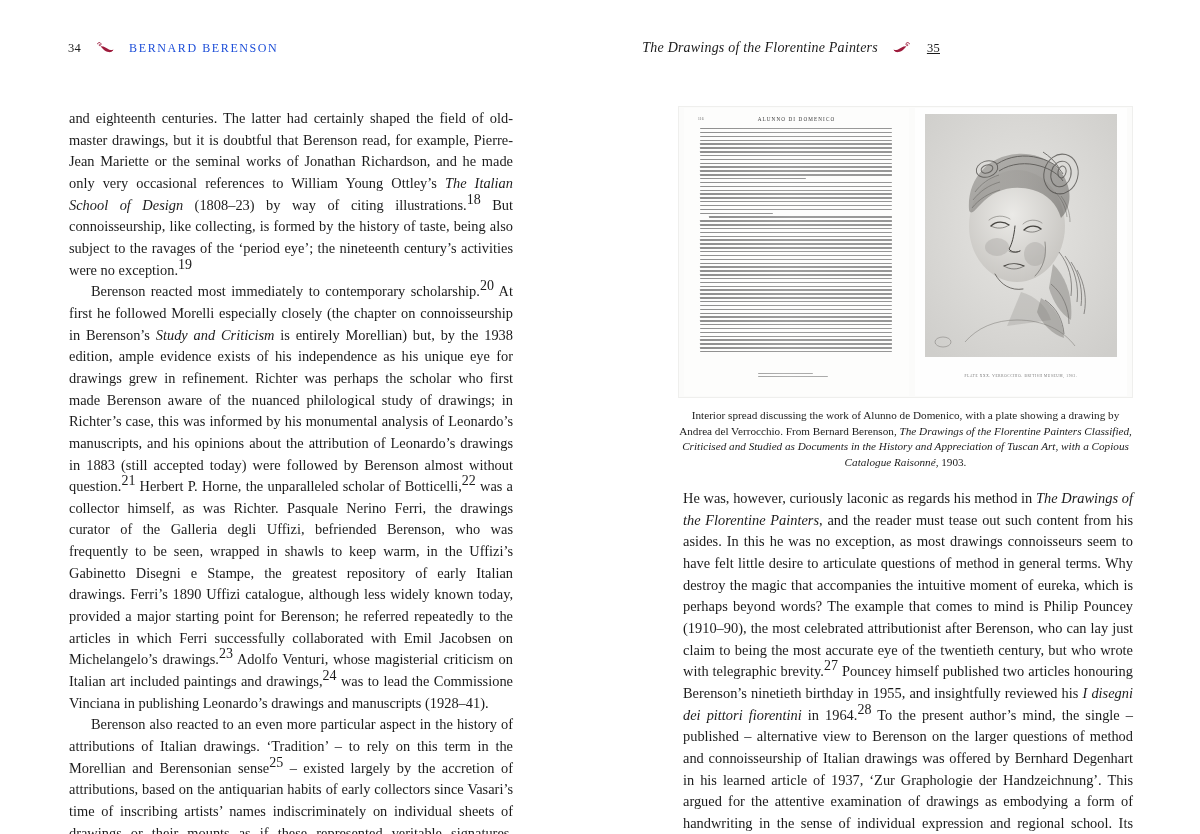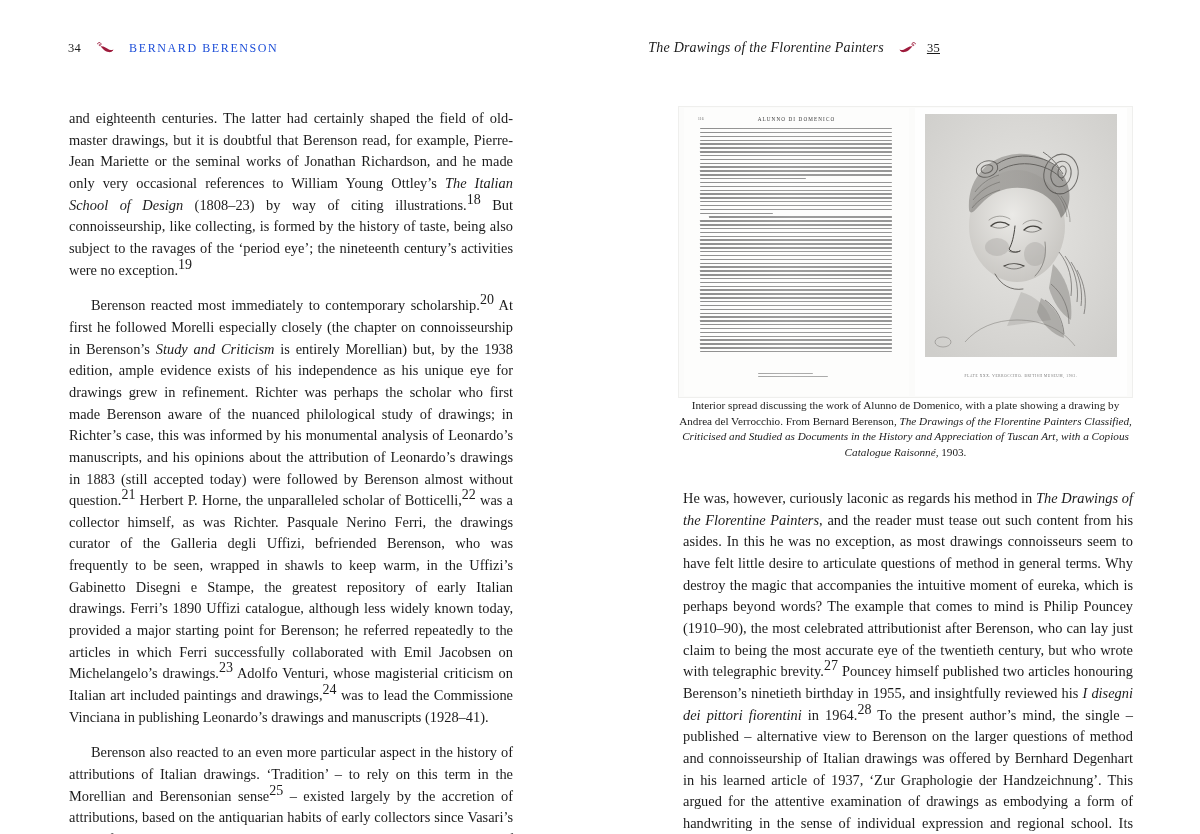--- a/index.html
+++ b/index.html
@@ -54,42 +54,42 @@
   .fleuron {
     width: 20px;
     height: 14px;
     display: inline-block;
     position: relative;
     color: #9e1b3c;
   }
   .fleuron svg { display:block; }
   .gap-l { margin-left: 14px; }
   .gap-r { margin-right: 14px; }
-  .gap-s { margin-left: 9px; text-decoration: underline; }
+  .gap-s { margin-left: 15px; text-decoration: underline; }
 
   
   .col {
     position: absolute;
     top: 108px;
     width: 444px;
     font-size: 14.4px;
     line-height: 21.65px;
     text-align: justify;
     text-justify: inter-word;
     hyphens: none;
     color: #1b1b1b;
   }
   .col-left  { left: 69px; }
   .col-right { left: 683px; top: 488px; width: 450px; }
 
   .col p {
     margin: 0;
     text-indent: 0;
   }
-  .col p + p { text-indent: 22px; margin-top: 14px; }
+  .col p + p { text-indent: 22px; }
 
   i, em { font-style: italic; }
   sup {
     font-size: 14px;
     vertical-align: super;
     line-height: 0;
   }
 
   
   .figure {
@@ -175,21 +175,21 @@
     left: 0; right: 0;
     bottom: 18px;
     text-align: center;
     font-size: 3.4px;
     letter-spacing: .7px;
     color: #707070;
   }
 
   .fig-caption {
     width: 455px;
-    margin-top: 0;
+    margin-top: 10px;
     font-size: 11.2px;
     line-height: 15.5px;
     text-align: center;
     color: #1b1b1b;
   }
   .fig-caption i { font-style: italic; }
 </style>
 </head>
 <body>
 

